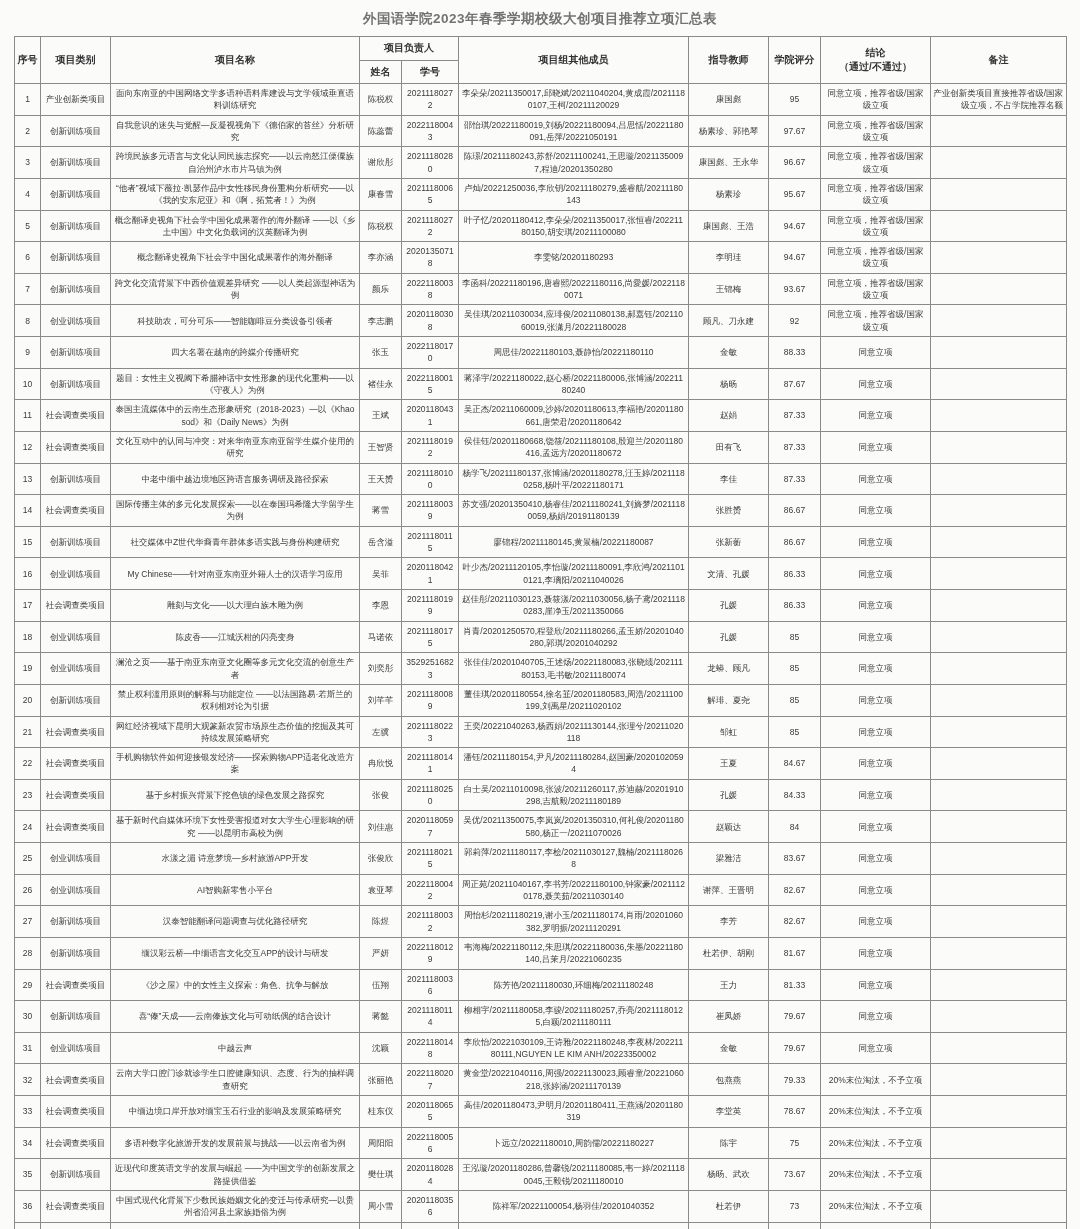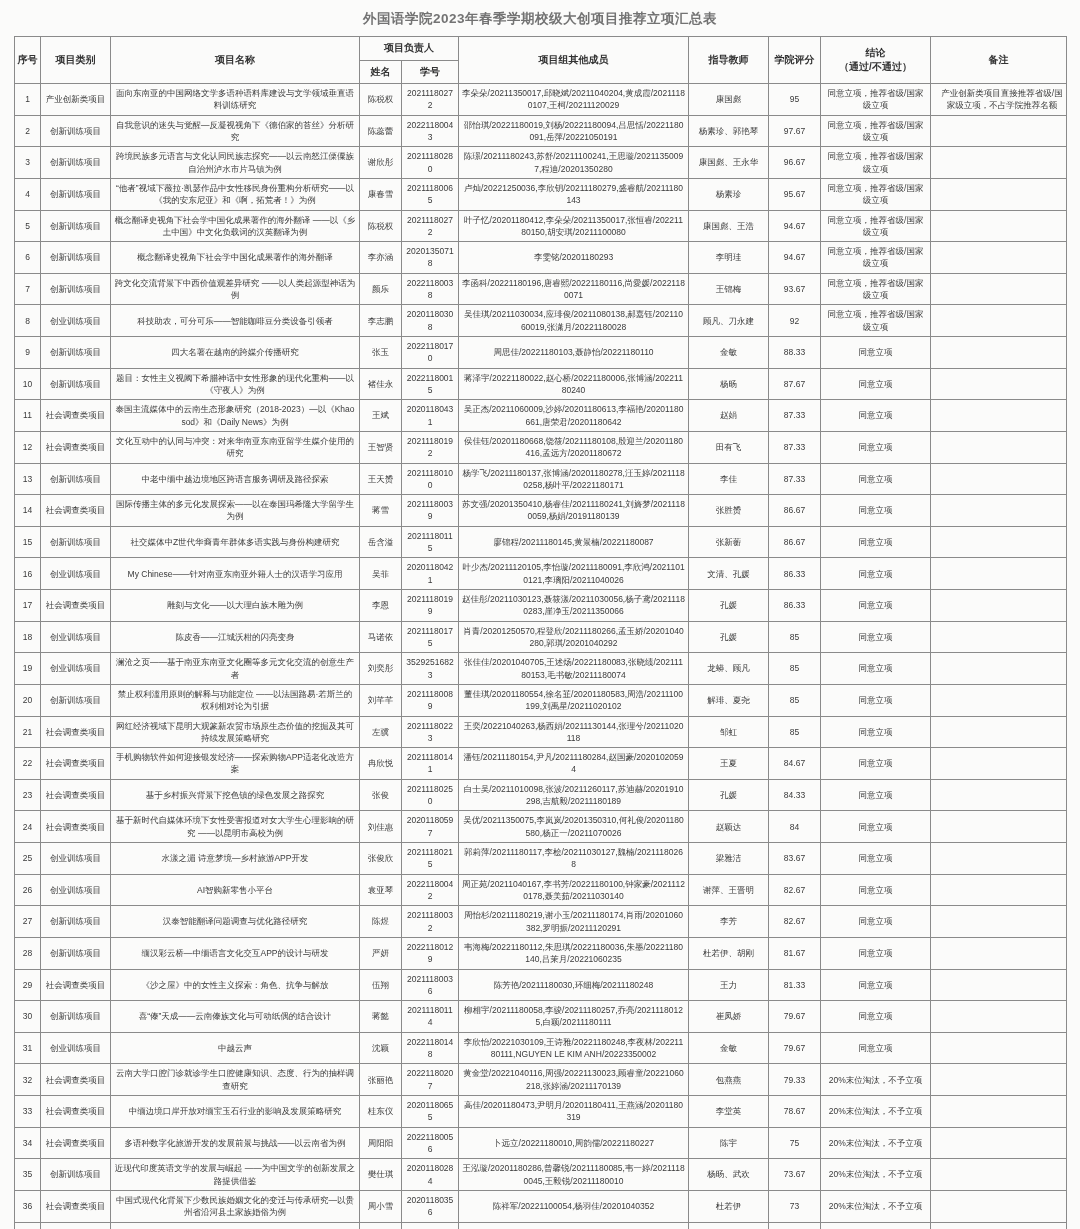--- a/index.html
+++ b/index.html
@@ -39,21 +39,21 @@
     color: #3a3a3a;
   }
   th {
     font-weight: bold;
     font-size: 10px;
     padding: 4px 2px;
     color: #333;
   }
   th.prewrap { white-space: pre-line; }
   td.bold { font-weight: normal; }
-  td.remark { text-align: center; padding-left: 10px; }
+  td.remark { text-align: right; padding-left: 2px; }
   col.c-no       { width: 26px; }
   col.c-category { width: 70px; }
   col.c-title    { width: 249px; }
   col.c-name     { width: 42px; }
   col.c-id       { width: 57px; }
   col.c-members  { width: 230px; }
   col.c-advisor  { width: 80px; }
   col.c-score    { width: 52px; }
   col.c-concl    { width: 110px; }
   col.c-remark   { width: 136px; }

